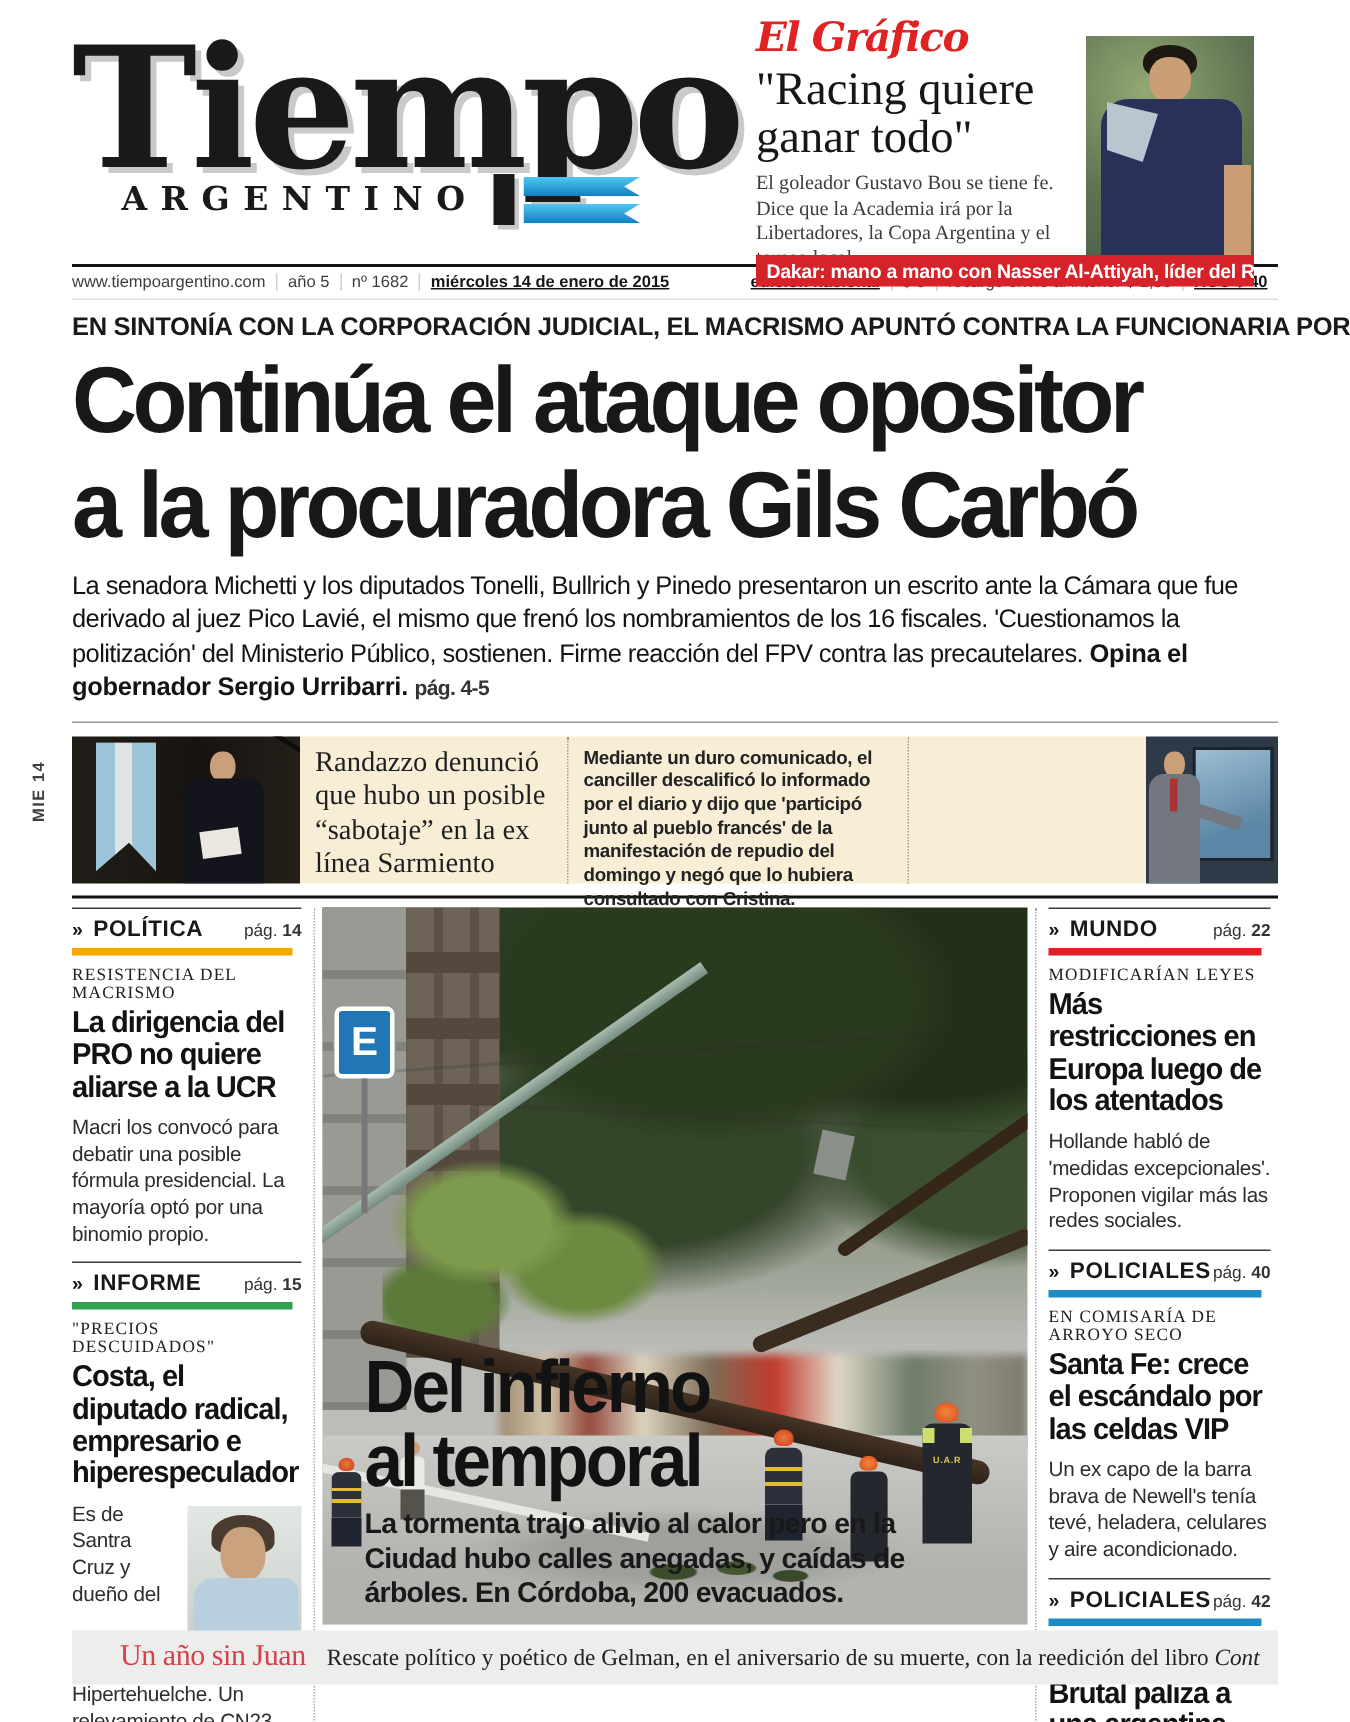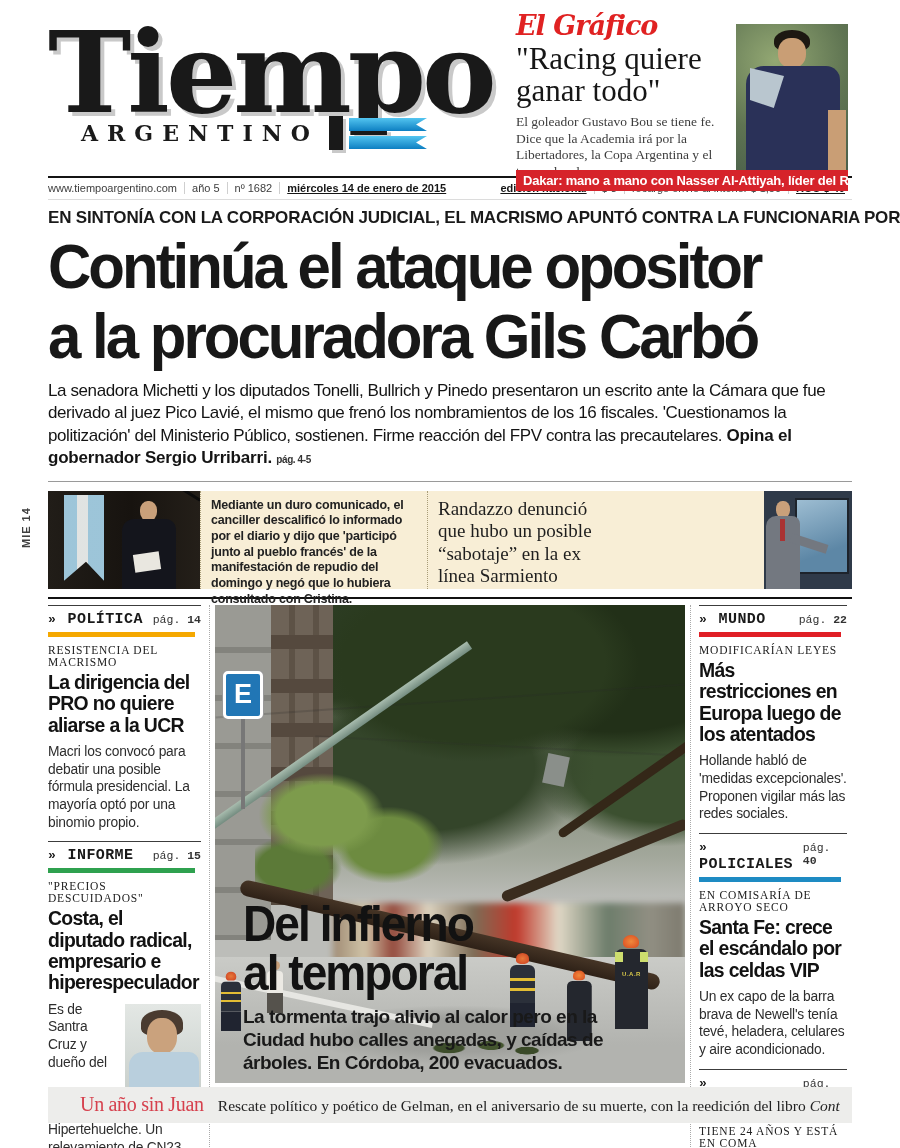--- a/index.html
+++ b/index.html
@@ -11,21 +11,21 @@
   .masthead { position:relative; height:176px; padding-top:28px; }
   .logo-block { position:absolute; left:0; top:20px; width:470px; }
   .logo { font-family:"DejaVu Serif", serif; font-weight:bold; font-size:112px; line-height:0.95; letter-spacing:-4px; color:#191919; text-shadow:4px 4px 0 #c9c9c9; }
   .logo-sub-row { display:flex; align-items:center; margin-top:-10px; margin-left:33px; }
   .logo-sub { font-family:"DejaVu Serif", serif; font-weight:bold; font-size:22px; letter-spacing:9px; color:#1a1a1a; }
   .flag-icon { margin-left:10px; display:flex; align-items:center; }
   .flag-foot { width:14px; height:34px; background:#191919; margin-right:6px; box-shadow:3px 3px 0 #c9c9c9; }
   .stripes { display:flex; flex-direction:column; gap:5px; }
   .stripe { width:78px; height:13px; background:linear-gradient(180deg,#53c5f0,#0d7fc2); clip-path:polygon(0 0,100% 0,86% 50%,100% 100%,0 100%); }
 
-  .grafico { position:absolute; right:4px; top:10px; width:332px; }
+  .grafico { position:absolute; right:16px; top:10px; width:332px; }
   .grafico-brand { font-family:"DejaVu Serif", serif; font-style:italic; font-weight:bold; font-size:27px; color:#e02222; letter-spacing:-1px; }
   .grafico-head { font-family:"Liberation Serif", serif; font-size:31px; line-height:1.02; color:#161616; width:215px; margin-top:2px; }
   .grafico-body { font-family:"Liberation Serif", serif; font-size:13.5px; line-height:1.22; color:#3c3c3c; width:218px; margin-top:8px; }
   .g-photo { position:absolute; right:0; top:14px; width:112px; height:146px; background:radial-gradient(circle at 35% 25%, #93a873, #5f7452 55%, #4a5f4b); overflow:hidden; }
   .g-hair { position:absolute; left:38px; top:6px; width:36px; height:22px; background:#1d1812; border-radius:50% 50% 40% 40%; }
   .g-face { position:absolute; left:42px; top:14px; width:28px; height:30px; background:#c99e75; border-radius:45%; }
   .g-shirt { position:absolute; left:10px; top:42px; width:94px; height:104px; background:#2a3158; border-radius:18px 14px 0 0; }
   .g-panel { position:absolute; left:14px; top:44px; width:34px; height:40px; background:#b9c6cf; clip-path:polygon(0 0,100% 20%,70% 100%,0 80%); }
   .g-arm { position:absolute; left:92px; top:86px; width:18px; height:60px; background:#c99e75; }
   .dakar-bar { position:absolute; right:0; top:160px; width:332px; color:#fff; font-weight:bold; font-size:13px; letter-spacing:-0.2px; padding:3px 7px; white-space:nowrap; overflow:hidden; }
@@ -35,21 +35,21 @@
   .ib-group { display:flex; }
   .ib-seg { padding:0 7px; border-left:1px solid #cfcfcf; }
   .ib-seg:first-child { border-left:none; padding-left:0; }
   .ib-bold { font-weight:bold; color:#161616;text-decoration:underline; }
 
   
   .kicker { margin-top:8px; font-size:17px; font-weight:bold; letter-spacing:-0.2px; color:#1a1a1a; white-space:nowrap; }
   .headline { margin-top:4px; font-size:60px; font-weight:bold; letter-spacing:-3px; line-height:1.12; color:#181818; transform:scale(1,1.04); transform-origin:top left; }
   .deck { margin-top:14px; font-size:17px; line-height:1.3; letter-spacing:-0.4px; color:#141414; }
   .deck b { letter-spacing:-0.2px; }
-  .deck .pgref { font-size:10px; font-weight:bold; color:#333; }
+  .deck .pgref { font-size:14px; font-weight:bold; color:#333; }
   .lead-rule { border-top:1px solid #9a9a9a; margin-top:12px; }
 
   
   .strip { display:flex; margin-top:9px; height:98px; }
   .t-photo { position:relative; width:152px; height:98px; background:linear-gradient(90deg,#211d18,#17130f 55%,#241f19); overflow:hidden; flex:none; }
   .t-flag { position:absolute; left:16px; top:4px; width:40px; height:86px; background:linear-gradient(90deg,#a8d4ea 0 32%,#f2f5f4 32% 60%,#a8d4ea 60%); clip-path:polygon(0 0,100% 0,100% 100%,55% 78%,0 100%); opacity:0.92; }
   .t-head { position:absolute; left:92px; top:10px; width:17px; height:20px; background:#c9a07a; border-radius:45%; }
   .t-body { position:absolute; left:74px; top:28px; width:54px; height:70px; background:#14151c; border-radius:12px 10px 0 0; }
   .t-paper { position:absolute; left:86px; top:62px; width:26px; height:18px; background:#e9e7e0; transform:rotate(-8deg); }
   .t-mic { position:absolute; left:104px; top:-6px; width:52px; height:3px; background:#0c0c0c; transform:rotate(32deg); }
@@ -68,21 +68,21 @@
 
   .edge-day { position:absolute; left:20px; top:548px; transform:rotate(-90deg); transform-origin:left top; font-size:11px; font-weight:bold; letter-spacing:1px; color:#3f3f3f; }
 
   
   .cols { display:flex; margin-top:6px; }
   .col-left { width:162px; flex:none; padding-right:8px; border-right:1px dotted #aaa; }
   .col-center { width:480px; flex:none; padding:0 5px; }
   .col-right { width:157px; flex:none; padding-left:8px; border-left:1px dotted #aaa; }
 
   .section { border-top:1px solid #3c3c3c; padding-top:5px; margin-bottom:10px; }
-  .sec-head { display:flex; justify-content:space-between; align-items:baseline; font-family:Liberation Mono, monospace; }
+  .sec-head { display:flex; justify-content:space-between; align-items:baseline; font-family:Liberation Sans, sans-serif; }
   .sec-name { font-size:15px; font-weight:bold; letter-spacing:0.4px; color:#191919; }
   .sec-name .marker { font-size:13px; margin-right:2px; }
   .sec-page { font-size:11.5px; color:#333; }
   .sec-page .pgn { font-weight:bold; }
   .sec-bar { height:5px; width:96%; margin:4px 0 7px 0; }
   .sec-eyebrow { font-family:"Liberation Serif", serif; font-size:11.5px; font-weight:normal; letter-spacing:0.8px; color:#202020; margin-bottom:4px; }
   .sec-headline { font-size:20px; font-weight:bold; letter-spacing:-0.7px; line-height:1.07; color:#121212; margin-bottom:7px; transform:scale(0.97,1); transform-origin:left; }
   .sec-body { font-size:13.8px; line-height:1.28; letter-spacing:-0.2px; color:#2d2d2d; }
   .dotted-end { border-bottom:1px dotted #999; padding-bottom:10px; margin-bottom:0; }
 
@@ -224,22 +224,22 @@
 
     <div class="strip">
       <div class="t-photo">
         <div class="t-flag"></div>
         <div class="t-mic"></div>
         <div class="t-head"></div>
         <div class="t-body"></div>
         <div class="t-paper"></div>
       </div>
       <div class="strip-cells" style="background-color: rgb(248, 238, 214);">
+        <div class="strip-cell strip-serif">Randazzo denunció que hubo un posible “sabotaje” en la ex línea Sarmiento</div>
         <div class="strip-cell strip-mid">Mediante un duro comunicado, el canciller descalificó lo informado por el diario y dijo que 'participó junto al pueblo francés' de la manifestación de repudio del domingo y negó que lo hubiera consultado con Cristina.</div>
-        <div class="strip-cell strip-serif">Randazzo denunció que hubo un posible “sabotaje” en la ex línea Sarmiento</div>
       </div>
       <div class="r-photo">
         <div class="r-screen"></div>
         <div class="r-head"></div>
         <div class="r-body"></div>
         <div class="r-tie"></div>
         <div class="r-arm"></div>
       </div>
     </div>
     <div class="strip-rule"></div>

